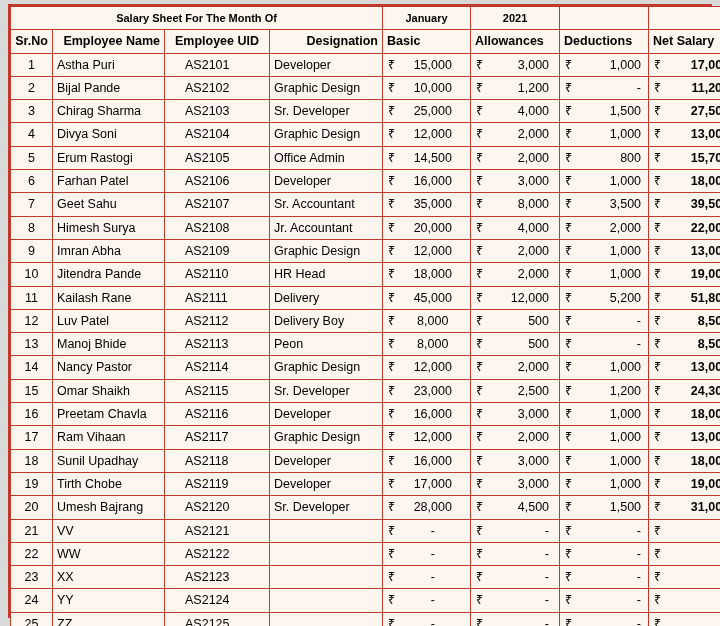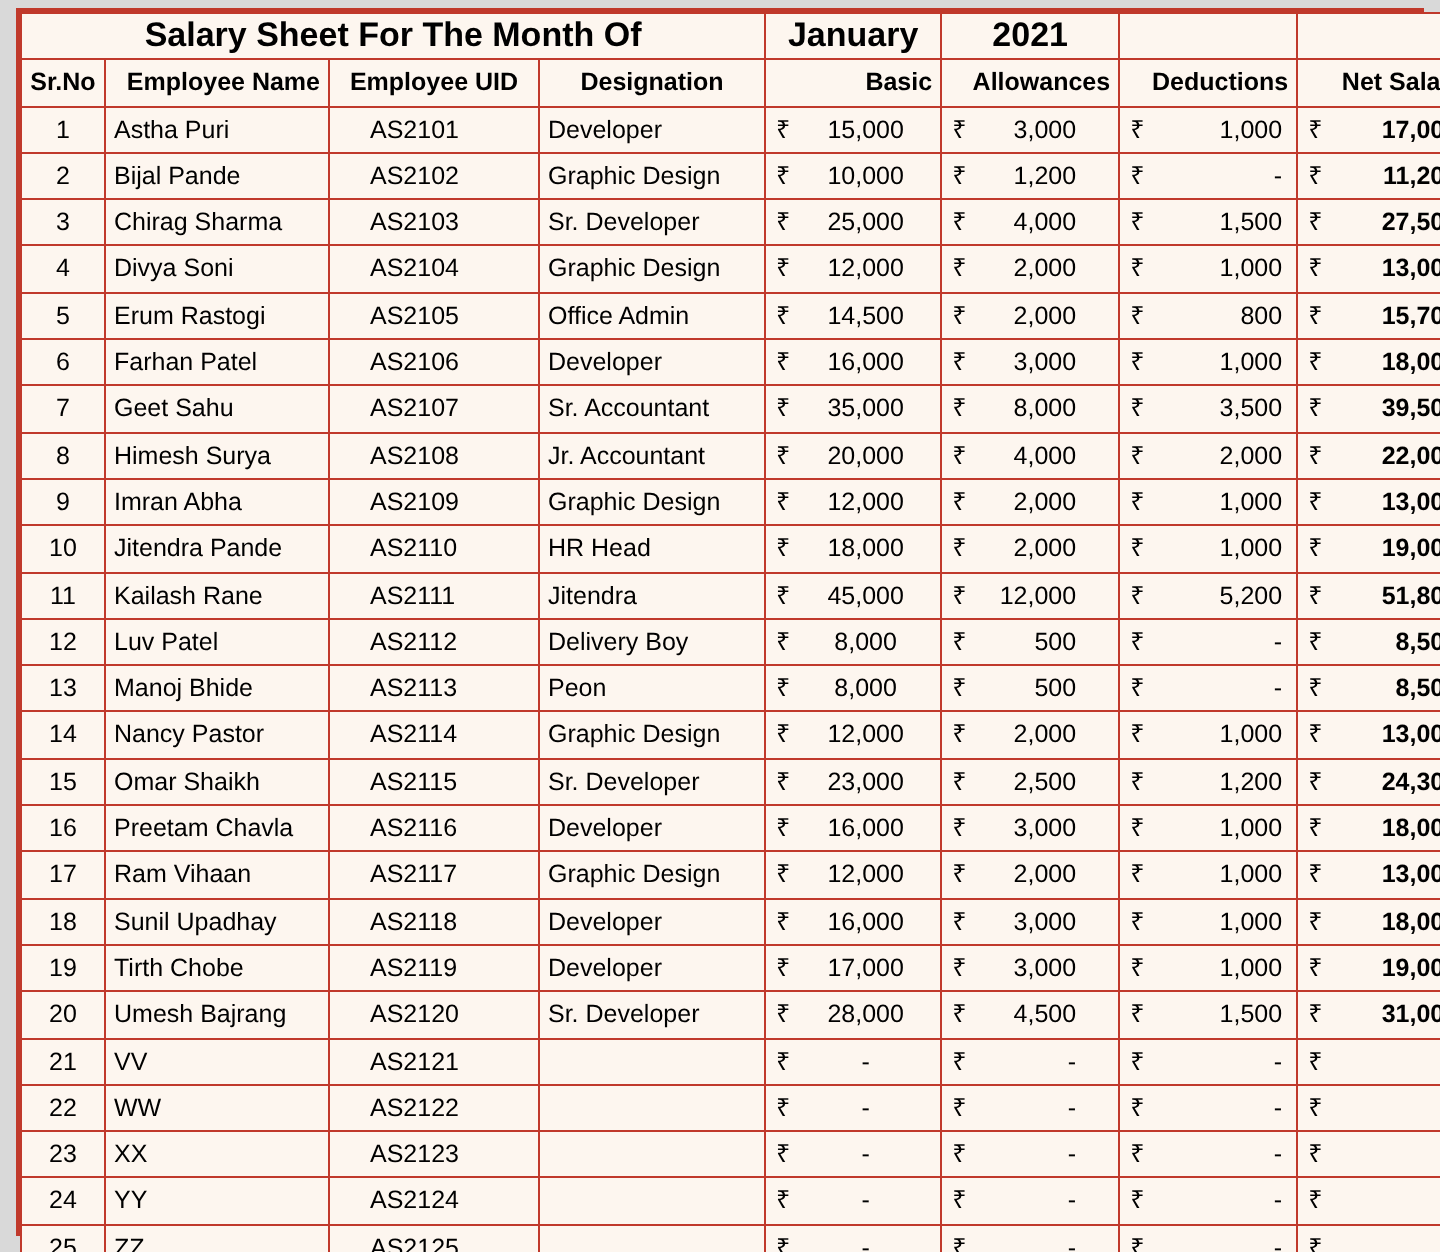--- a/index.html
+++ b/index.html
@@ -39,39 +39,39 @@
     overflow: hidden;
     white-space: nowrap;
     font-weight: normal;
     box-sizing: border-box;
   }
   
   .title-cell {
     font-weight: bold;
     text-align: center;
     border: 1px solid #c0392b;
-    font-size: 17px;
+    font-size: 11px;
   }
   .title-blank {
     border: 1px solid #c0392b;
   }
   
   .hdr {
     font-weight: bold;
-    text-align: right;
+    text-align: left;
     font-size: 12.5px;
   }
   .c-sr { width: 42px;  text-align: center; margin-top: 19px; }
   .c-name { width: 112px; text-align: left; }
   .c-uid { width: 105px; text-align: left; padding-left: 20px;}
   .c-desig { width: 113px; text-align: left; }
   .c-cur { width: 16px; text-align: left; padding: 0 0 0 5px; border-right: none; }
   .c-amt { width: 72px; text-align: center; padding-right: 7px; border-left: none; }
   .c-cur2 { width: 16px; text-align: left; padding: 0 0 0 5px; border-right: none; }
-  .c-amt2 { width: 73px; text-align: right; padding-right: 21px; border-left: none; }
+  .c-amt2 { width: 73px; text-align: right; padding-right: 10px; border-left: none; }
   .c-cur3 { width: 16px; text-align: left; padding: 0 0 0 5px; border-right: none; }
   .c-amt3 { width: 73px; text-align: right; padding-right: 7px; border-left: none; }
   .c-cur4 { width: 16px; text-align: left; padding: 0 0 0 5px; border-right: none; }
   .c-amt4 { width: 72px; text-align: right; padding-right: 7px; border-left: none; font-weight: bold; }
 </style>
 </head>
 <body>
 
 <div id="sheet">
   <table>
@@ -96,21 +96,21 @@
         <td class="title-cell" colspan="2">January</td>
         <td class="title-cell" colspan="2">2021</td>
         <td class="title-blank" colspan="2"></td>
         <td class="title-blank" colspan="2"></td>
       </tr>
 
       <tr>
         <td class="hdr c-sr">Sr.No</td>
         <td class="hdr c-name" style="text-align:right">Employee Name</td>
         <td class="hdr c-uid" style="text-align:center;padding-left:4px">Employee UID</td>
-        <td class="hdr c-desig" style="text-align:center">Designation</td>
+        <td class="hdr c-desig" style="text-align:right">Designation</td>
         <td class="hdr" colspan="2">Basic</td>
         <td class="hdr" colspan="2">Allowances</td>
         <td class="hdr" colspan="2">Deductions</td>
         <td class="hdr" colspan="2">Net Salary</td>
       </tr>
 
     <tr>
           <td class="c-sr">1</td>
           <td class="c-name">Astha Puri</td>
           <td class="c-uid">AS2101</td>
@@ -247,21 +247,21 @@
           <td class="c-amt2">2,000</td>
           <td class="c-cur3">₹</td>
           <td class="c-amt3">1,000</td>
           <td class="c-cur4">₹</td>
           <td class="c-amt4">19,000</td>
         </tr>
         <tr>
           <td class="c-sr">11</td>
           <td class="c-name">Kailash Rane</td>
           <td class="c-uid">AS2111</td>
-          <td class="c-desig">Jitendra</td>
+          <td class="c-desig">Delivery</td>
           <td class="c-cur">₹</td>
           <td class="c-amt">45,000</td>
           <td class="c-cur2">₹</td>
           <td class="c-amt2">12,000</td>
           <td class="c-cur3">₹</td>
           <td class="c-amt3">5,200</td>
           <td class="c-cur4">₹</td>
           <td class="c-amt4">51,800</td>
         </tr>
         <tr>

